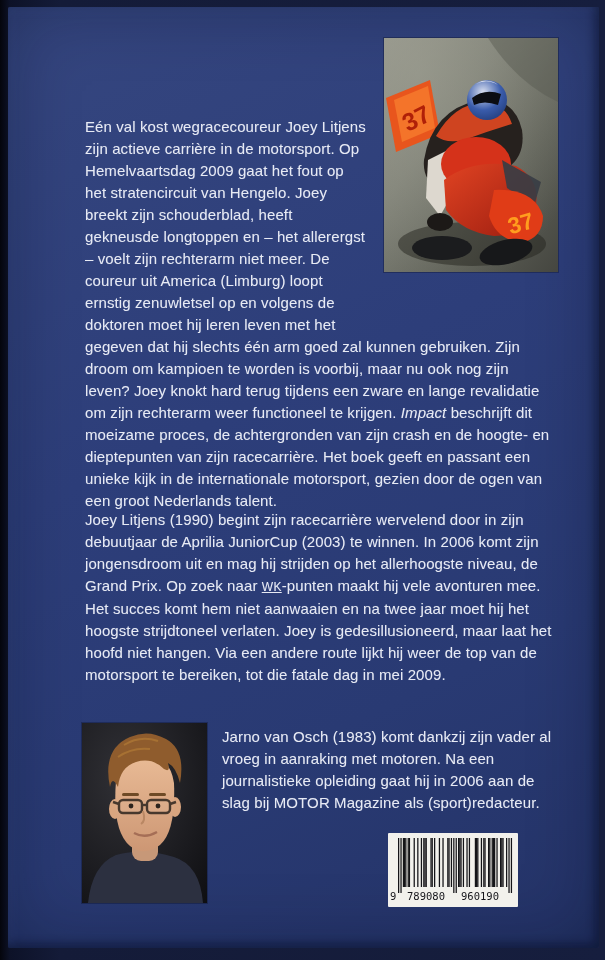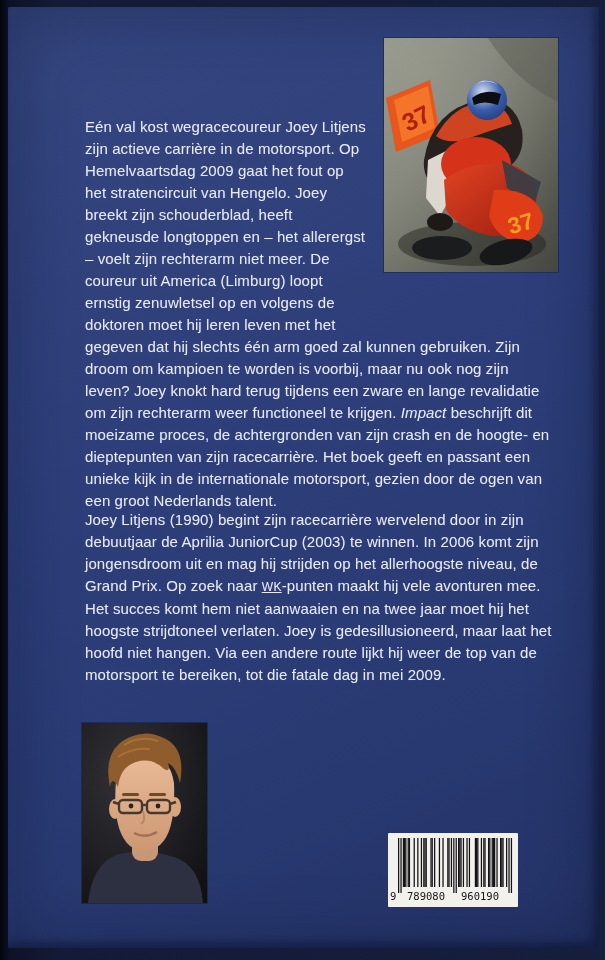--- a/index.html
+++ b/index.html
@@ -125,20 +125,21 @@
           <line x1="37" y1="81" x2="31" y2="79"></line>
           <line x1="88" y1="81" x2="94" y2="79"></line>
         </g>
         <circle cx="49" cy="83" r="2.4" fill="#2c231d"></circle>
         <circle cx="76" cy="83" r="2.4" fill="#2c231d"></circle>
         <path d="M61,88 Q64,98 59,101" stroke="#b98763" stroke-width="2" fill="none"></path>
         <path d="M52,110 Q63,116 75,109" stroke="#a56e56" stroke-width="2.4" fill="none"></path>
       </svg>
     </div>
 
+    <div class="para bio"><span>Jarno van Osch (1983) komt dankzij zijn vader al vroeg in aanraking met motoren. Na een journalistieke opleiding gaat hij in 2006 aan de slag bij MOTOR Magazine als (sport)redacteur.</span></div>
 
     <div class="barcode">
       <svg id="barcode-svg" viewBox="0 0 130 74">
         <rect width="130" height="74" rx="1" fill="#f2f1ec"></rect>
         <g class="bars">
             <rect x="10.00" y="5" width="1.26" height="55" fill="#141418"></rect>
             <rect x="12.40" y="5" width="1.26" height="55" fill="#141418"></rect>
             <rect x="14.80" y="5" width="1.26" height="49" fill="#141418"></rect>
             <rect x="16.00" y="5" width="1.26" height="49" fill="#141418"></rect>
             <rect x="17.20" y="5" width="1.26" height="49" fill="#141418"></rect>

